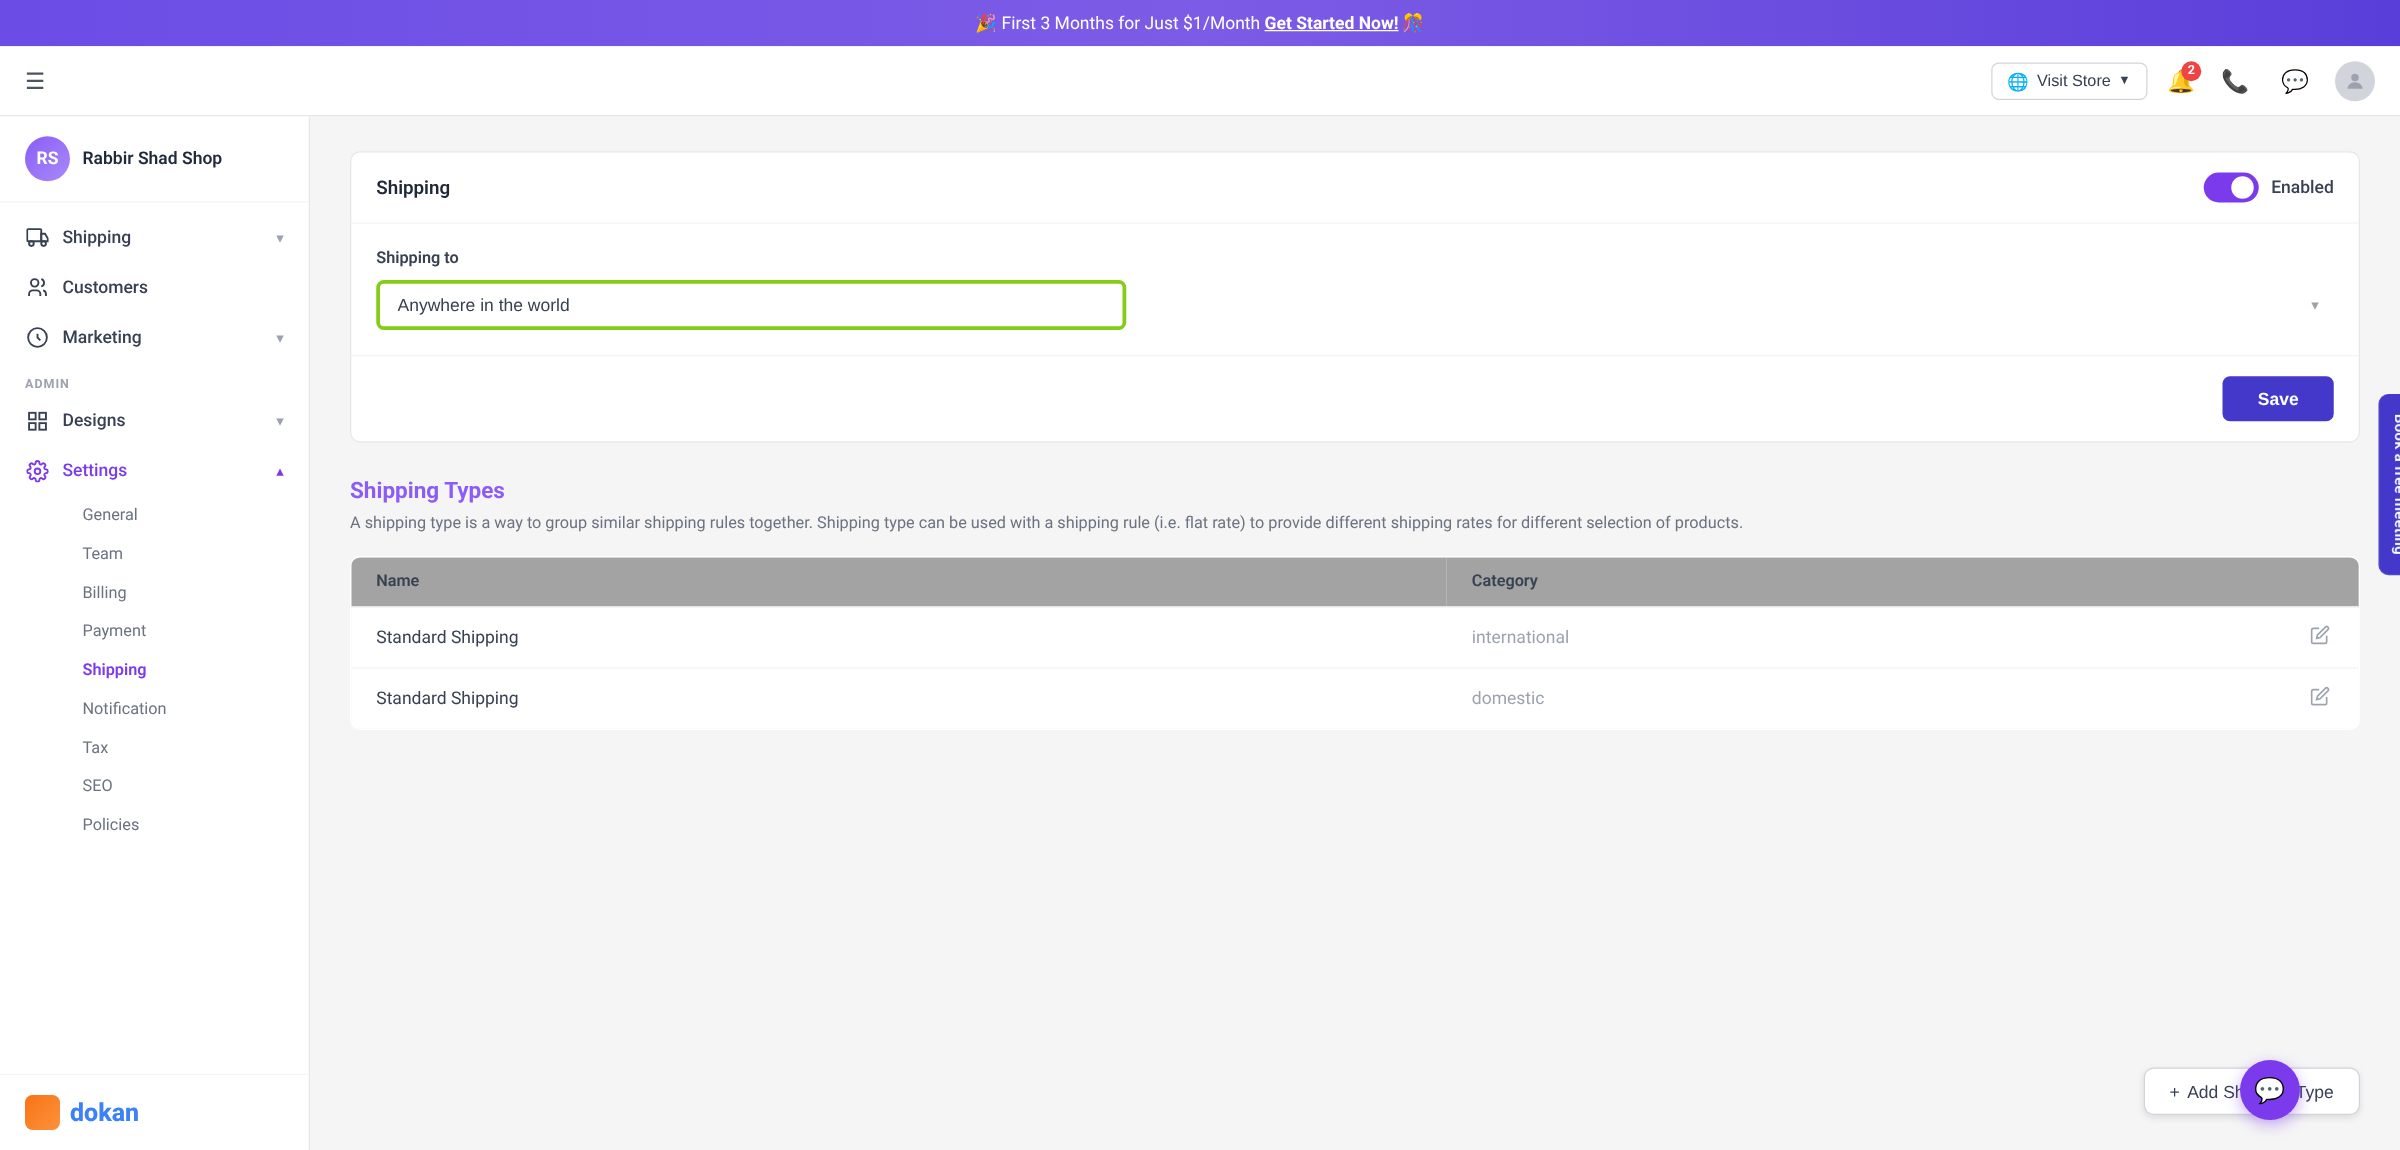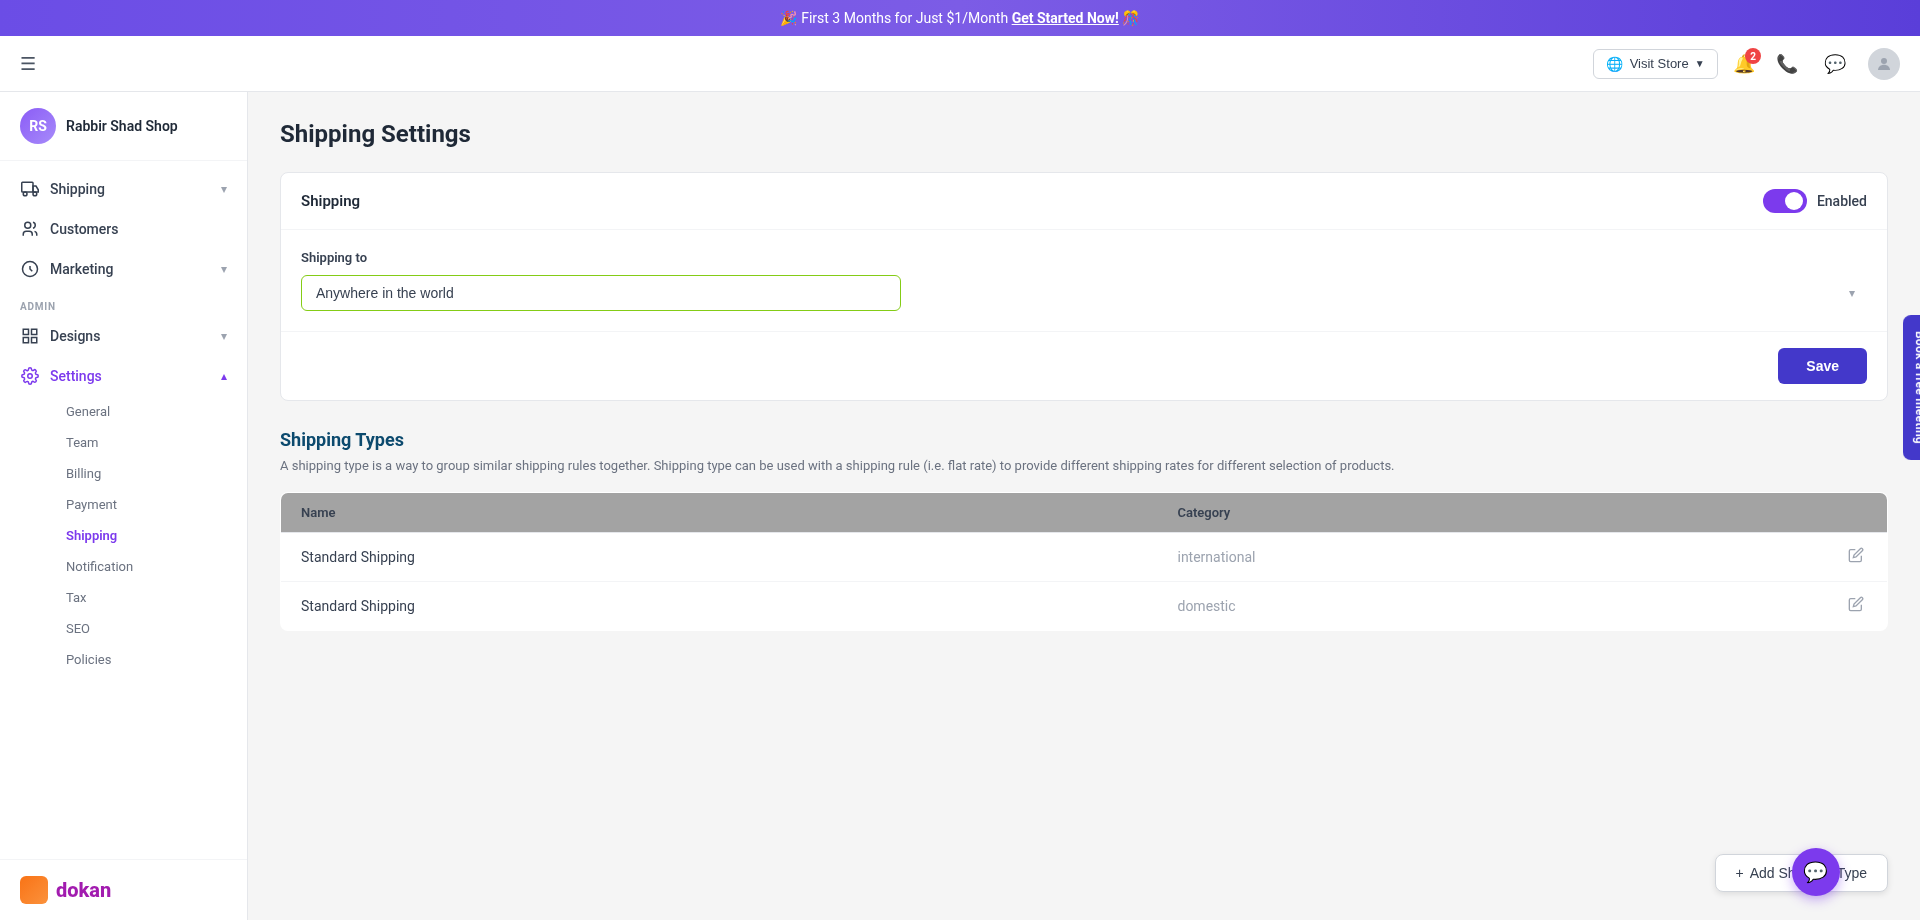--- a/index.html
+++ b/index.html
@@ -60,21 +60,21 @@
     .nav-icon { width: 20px; height: 20px; display: flex; align-items: center; justify-content: center; }
     .chevron { font-size: 12px; color: #9ca3af; }
 
     .admin-label { padding: 12px 20px 4px; font-size: 10px; font-weight: 700; color: #9ca3af; letter-spacing: 0.08em; text-transform: uppercase; }
 
     .sub-nav { padding-left: 16px; }
     .sub-nav-item { display: flex; align-items: center; padding: 8px 20px 8px 50px; cursor: pointer; color: #6b7280; font-size: 13px; }
     .sub-nav-item.active { color: #7c3aed; font-weight: 600; }
 
     .sidebar-footer { padding: 16px 20px; border-top: 1px solid #f3f4f6; display: flex; align-items: center; gap: 8px; }
-    .dokan-logo-text { font-size: 20px; font-weight: 800; color: #a21caf; }
+    .dokan-logo-text { font-size: 20px; font-weight: 800; color: #3b82f6; }
 
     
     .main { flex: 1; overflow-y: auto; padding: 28px 32px; position: relative; }
 
     .page-title { font-size: 24px; font-weight: 700; color: #1f2937; margin-bottom: 24px; }
 
     
     .card { background: white; border: 1px solid #e5e7eb; border-radius: 8px; margin-bottom: 28px; }
 
     .card-header { display: flex; align-items: center; justify-content: space-between; padding: 16px 20px; border-bottom: 1px solid #f3f4f6; }
@@ -85,28 +85,28 @@
     .toggle { position: relative; width: 44px; height: 24px; cursor: pointer; }
     .toggle-input { opacity: 0; width: 0; height: 0; }
     .toggle-slider { position: absolute; inset: 0; background: #7c3aed; border-radius: 24px; transition: 0.3s; }
     .toggle-slider::before { content: ''; position: absolute; width: 18px; height: 18px; left: 22px; bottom: 3px; background: white; border-radius: 50%; transition: 0.3s; }
     .toggle-label { font-size: 14px; color: #374151; font-weight: 500; }
 
     .card-body { padding: 20px; }
     .field-label { font-size: 13px; font-weight: 600; color: #374151; margin-bottom: 10px; }
 
     .select-wrapper { position: relative; }
-    .select-field { width: 100%; max-width: 600px; padding: 9px 36px 9px 14px; border: 1px solid #84cc16; border-radius: 6px; font-size: 14px; color: #374151; background: white; appearance: none; cursor: pointer; }
+    .select-field { width: 100%; max-width: 600px; padding: 9px 36px 9px 14px; border: 3px solid #84cc16; border-radius: 6px; font-size: 14px; color: #374151; background: white; appearance: none; cursor: pointer; }
     .select-arrow { position: absolute; right: 12px; top: 50%; transform: translateY(-50%); color: #9ca3af; pointer-events: none; font-size: 12px; }
 
     .card-footer { padding: 16px 20px; display: flex; justify-content: flex-end; border-top: 1px solid #f3f4f6; }
     .save-btn { background: #4338ca; color: white; border: none; border-radius: 6px; padding: 10px 28px; font-size: 14px; font-weight: 600; cursor: pointer; }
 
     
-    .section-title { font-size: 18px; font-weight: 700; color: #0c4a6e; margin-bottom: 6px; }
+    .section-title { font-size: 18px; font-weight: 700; color: #8b5cf6; margin-bottom: 6px; }
     .section-desc { font-size: 13px; color: #6b7280; margin-bottom: 16px; line-height: 1.5; }
 
     
     .table { width: 100%; border-collapse: collapse; background: white; border: 1px solid #e5e7eb; border-radius: 8px; overflow: hidden; }
     .table th { background: #a3a3a3; padding: 12px 20px; text-align: left; font-size: 13px; font-weight: 600; color: #374151; border-bottom: 1px solid #e5e7eb; }
     .table td { padding: 14px 20px; font-size: 14px; color: #374151; border-bottom: 1px solid #f3f4f6; }
     .table tr:last-child td { border-bottom: none; }
     .edit-icon { color: #9ca3af; cursor: pointer; font-size: 16px; }
 
     
@@ -282,21 +282,20 @@
     </div>
 
     <div class="sidebar-footer">
       <span style="width:28px;height:28px;background:linear-gradient(135deg,#f97316,#fb923c);border-radius:6px;display:inline-block;"></span>
       <span class="dokan-logo-text">dokan</span>
     </div>
   </div>
 
   <div class="main">
 
-    <h1 class="page-title">Shipping Settings</h1>
 
     <div class="card">
       <div class="card-header">
         <span class="card-header-title">Shipping</span>
         <div class="toggle-wrapper">
           <label class="toggle">
             <input class="toggle-input" type="checkbox" checked="" style="">
             <span class="toggle-slider"></span>
           </label>
           <span class="toggle-label">Enabled</span>

